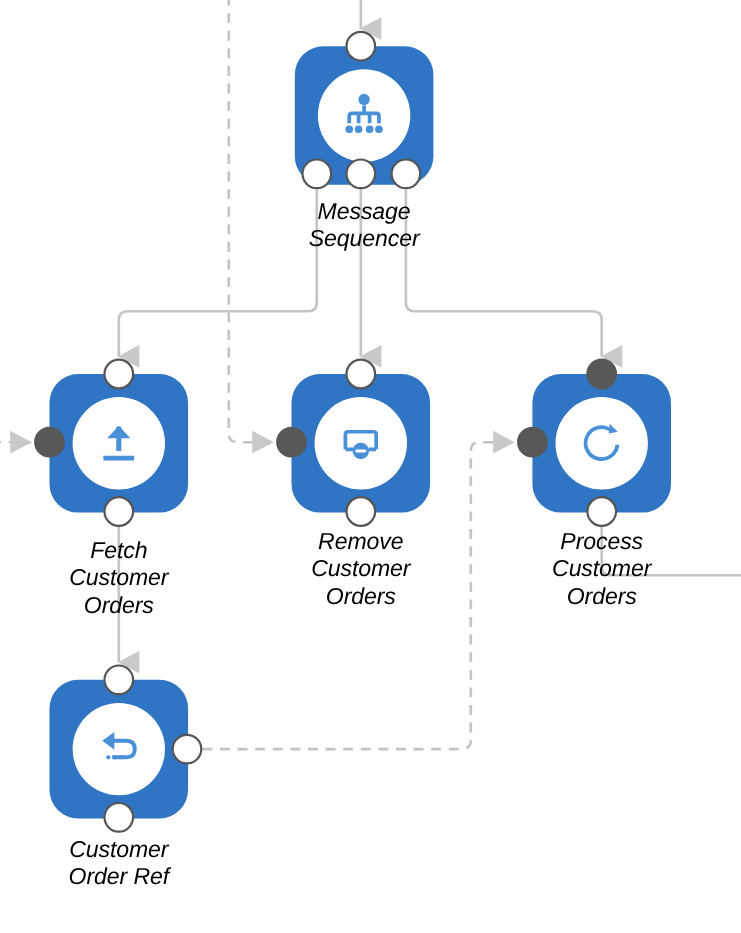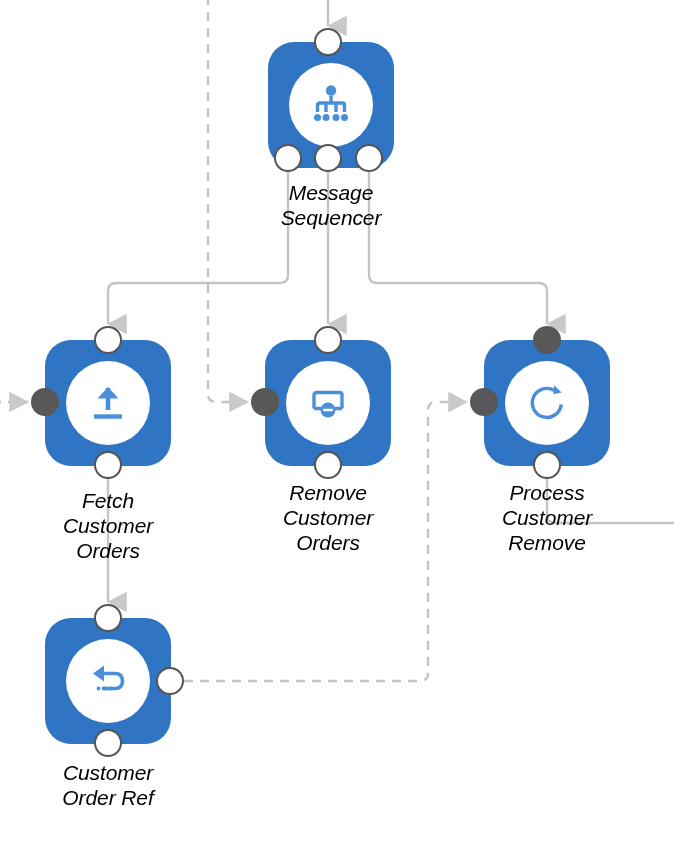--- a/index.html
+++ b/index.html
@@ -174,21 +174,21 @@
         <path d="M23,8.5 A14.5,14.5 0 1 0 36,17" stroke="#4a90d9" stroke-width="3.4" fill="none" stroke-linecap="butt" transform="rotate(30 23 23)"></path>
         <path d="M30.2,5.2 L37.6,12.4 L29.4,14.2 Z" fill="#4a90d9"></path>
       </svg>
     </div>
   </div>
   <div class="port filled" style="left:533px; top:326px;"></div>
   <div class="port filled" style="left:470px; top:388px;"></div>
   <div class="port" style="left:533px; top:451px;"></div>
   <div class="node-label" style="left:454px; top:480px; width:186px;">Process
 Customer
-Remove</div>
+Orders</div>
 
   <div class="node" style="left:45px; top:618px;">
     <div class="node-disc">
       <svg width="46" height="46" viewBox="0 0 46 46">
         <path d="M14,15.5 L30,15.5 Q37.5,15.5 37.5,23 Q37.5,30.5 30,30.5 L17,30.5" stroke="#4a90d9" stroke-width="3.6" fill="none" stroke-linecap="butt"></path>
         <path d="M19,7.5 L8,15.5 L19,23.5 Z" fill="#4a90d9"></path>
         <circle cx="13.5" cy="30.5" r="1.9" fill="#4a90d9"></circle>
         <circle cx="19.5" cy="30.5" r="1.9" fill="#4a90d9"></circle>
         <circle cx="25.5" cy="30.5" r="1.9" fill="#4a90d9"></circle>
       </svg>

